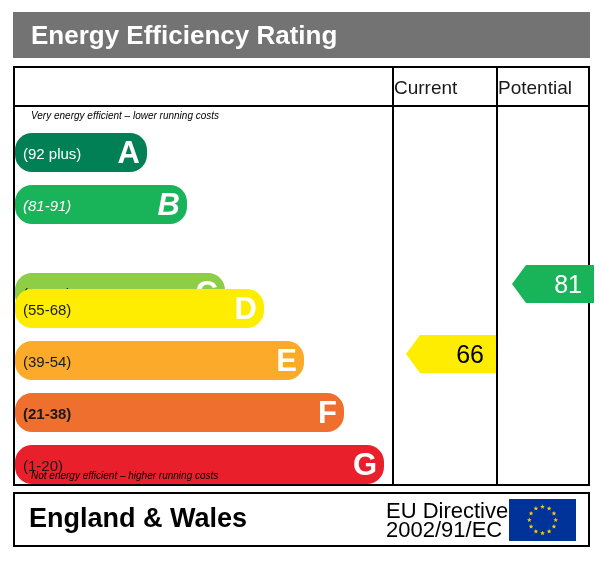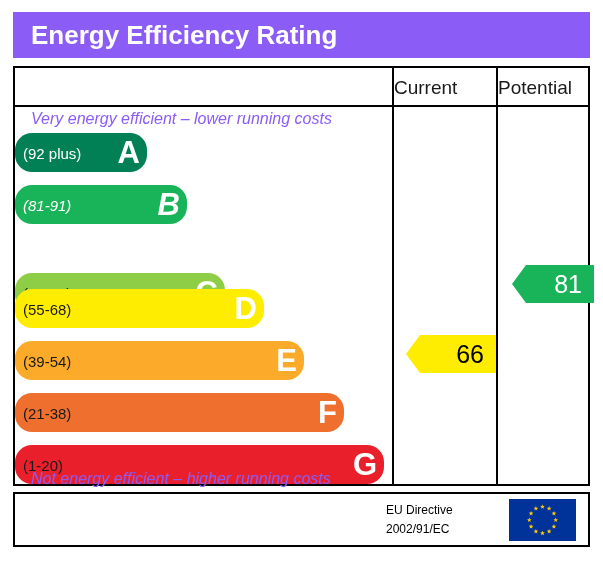--- a/index.html
+++ b/index.html
@@ -22,21 +22,21 @@
     height: 564px;
   }
 
   
   .title-banner {
     position: absolute;
     left: 13px;
     top: 12px;
     width: 577px;
     height: 46px;
-    background: #8b5cf6;
+    background: #737373;
     box-sizing: border-box;
   }
   .title-banner .title-text {
     position: absolute;
     left: 18px;
     top: 8px;
     font-size: 26px;
     font-weight: bold;
     color: #ffffff;
     letter-spacing: 0px;
@@ -86,22 +86,22 @@
     white-space: nowrap;
   }
   .col-header.current   { left: 379px; width: 102px; }
   .col-header.potential { left: 483px; width: 94px; }
 
   
   .caption {
     position: absolute;
     left: 16px;
     font-style: italic;
-    font-size: 16px;
-    color: #8b5cf6;
+    font-size: 10px;
+    color: #000000;
     white-space: nowrap;
   }
   .caption.top    { top: 42px; }
   .caption.bottom { top: 402px; }
 
   
   .band {
     position: absolute;
     height: 39px;
     box-sizing: border-box;
@@ -160,21 +160,21 @@
     top: 9px;
     font-size: 27px;
     font-weight: bold;
     color: #000000;
     white-space: nowrap;
   }
   .footer-directive {
     position: absolute;
     left: 371px;
     top: 7px;
-    font-size: 12px;
+    font-size: 22px;
     color: #000000;
     line-height: 19px;
     white-space: nowrap;
   }
   .eu-flag {
     position: absolute;
     left: 494px;
     top: 5px;
     width: 67px;
     height: 42px;
@@ -218,41 +218,42 @@
         </div>
         <div class="band" style="left: 0px; top: 221px; width: 249px; background: rgb(255, 237, 0);">
           <span class="range" style="color: rgb(26, 26, 26);">(55-68)</span>
           <span class="letter">D</span>
         </div>
         <div class="band" style="left: 0px; top: 273px; width: 289px; background: rgb(252, 170, 42);">
           <span class="range" style="color: rgb(26, 26, 26);">(39-54)</span>
           <span class="letter">E</span>
         </div>
         <div class="band" style="left: 0px; top: 325px; width: 329px; background: rgb(239, 111, 46);">
-          <span class="range" style="color: rgb(26, 26, 26);">(21-38)</span>
+          <span class="range" style="color: rgb(26, 26, 26); font-weight: bold;">(21-38)</span>
           <span class="letter">F</span>
         </div>
         <div class="band" style="left: 0px; top: 377px; width: 369px; background: rgb(233, 32, 43);">
           <span class="range" style="color: rgb(26, 26, 26);">(1-20)</span>
           <span class="letter">G</span>
         </div>
       </div>
     <div id="arrows-layer">
         <div class="rating-arrow" style="left: 391px; top: 267px; width: 90px; background: rgb(255, 237, 0);">
           <span class="value" style="color: rgb(0, 0, 0);">66</span>
         </div>
         <div class="rating-arrow" style="left: 497px; top: 197px; width: 82px; background: rgb(25, 180, 89);">
           <span class="value" style="color: rgb(255, 255, 255);">81</span>
         </div>
       </div>
 
     <div class="caption bottom">Not energy efficient – higher running costs</div>
   </div>
 
   <div class="footer-box">
+    <div class="footer-region">England &amp; Wales</div>
     <div class="footer-directive">
       <div>EU Directive</div>
       <div>2002/91/EC</div>
     </div>
     <div class="eu-flag">
       <svg width="67" height="42" viewBox="0 0 67 42" aria-hidden="true">
         <rect x="0" y="0" width="67" height="42" fill="#003399"></rect>
         <g id="eu-stars" fill="#ffcc00">
             <polygon points="33.50,5.30 34.12,6.95 35.88,7.03 34.50,8.12 34.97,9.82 33.50,8.85 32.03,9.82 32.50,8.12 31.12,7.03 32.88,6.95" fill="#ffcc00"></polygon>
             <polygon points="40.10,7.07 40.72,8.72 42.48,8.80 41.10,9.89 41.57,11.59 40.10,10.62 38.63,11.59 39.10,9.89 37.72,8.80 39.48,8.72" fill="#ffcc00"></polygon>

